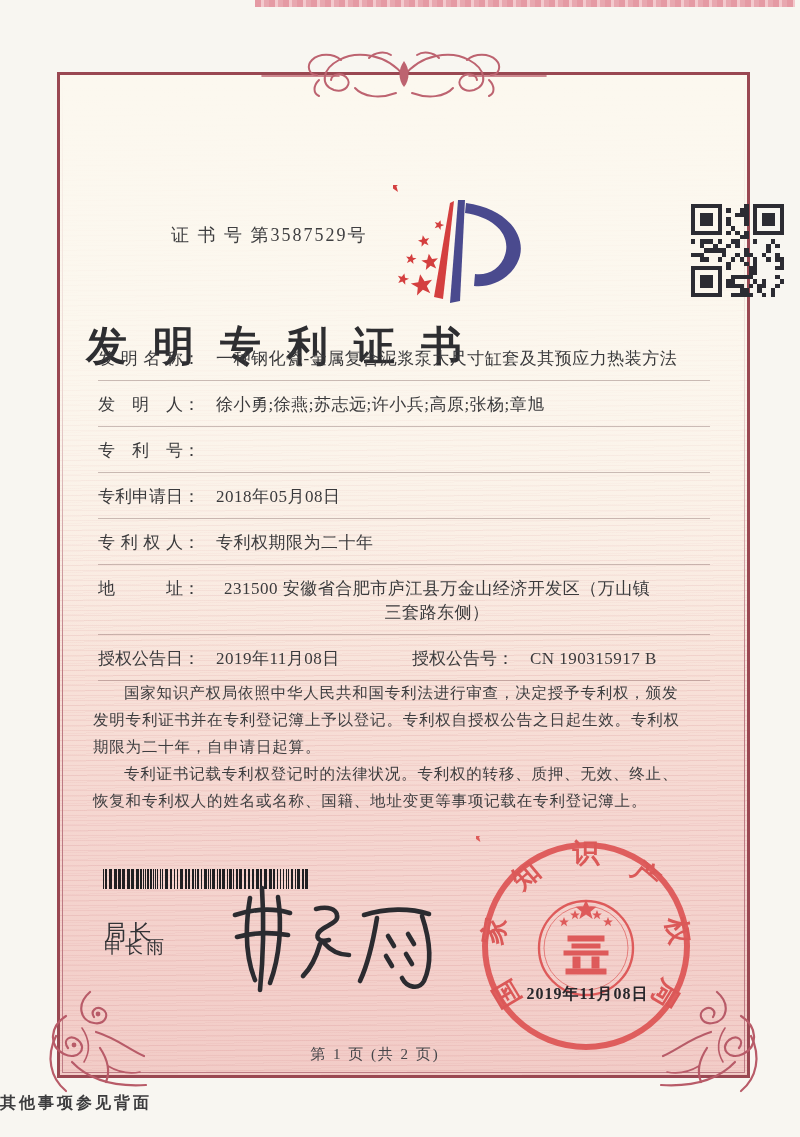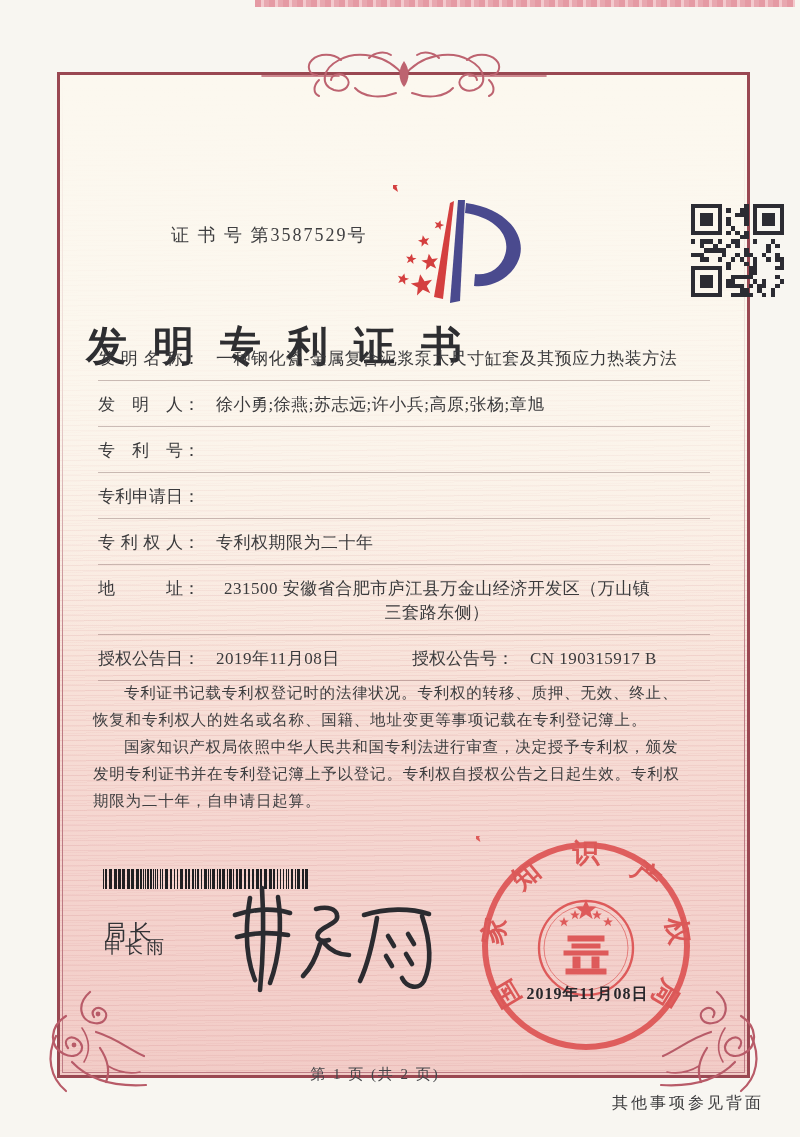--- a/index.html
+++ b/index.html
@@ -47,25 +47,25 @@
   .barcode{position:absolute;left:43px;top:794px;width:208px;height:20px;}
 
   .officer-title{position:absolute;left:44px;top:843px;font-size:22px;color:#333336;letter-spacing:4px;}
   .officer-name{position:absolute;left:44px;top:860px;font-size:18px;color:#333336;letter-spacing:3px;}
   .signature{position:absolute;left:158px;top:805px;width:230px;height:115px;}
 
   .seal{position:absolute;left:416px;top:761px;width:220px;height:220px;opacity:.9;}
   .seal-date{position:absolute;left:440px;top:909px;width:175px;text-align:center;
     font-size:16px;color:#27272b;font-weight:600;letter-spacing:1px;}
 
-  .pagination{position:absolute;left:0;top:990px;width:630px;text-align:center;
+  .pagination{position:absolute;left:0;top:970px;width:630px;text-align:center;
     font-size:15px;color:#46464a;letter-spacing:2px;}
 
-  .back-note{position:absolute;left:0;top:1093px;width:764px;text-align:right;
-    font-size:16px;color:#3c3c3e;letter-spacing:3px;}
+  .back-note{position:absolute;left:0;top:1093px;width:764px;text-align:left;
+    font-size:16px;color:#3c3c3e;letter-spacing:3px;font-weight:bold;}
 </style>
 </head>
 <body>
 
 <div class="photo">
 
   <div class="top-sliver"></div>
 
   <div class="frame">
     <div class="waves"></div>
@@ -346,20 +346,21 @@
           <span class="f-colon">：</span>
         <span class="f-value">徐小勇;徐燕;苏志远;许小兵;高原;张杨;章旭</span>
       </div>
       <div class="frow">
         <span class="f-label">专利号</span>
           <span class="f-colon">：</span>
       </div>
       <div class="frow">
         <span class="f-label">专利申请日</span>
           <span class="f-colon">：</span>
+        <span class="f-value">2018年05月08日</span>
       </div>
       <div class="frow">
         <span class="f-label">专利权人</span>
           <span class="f-colon">：</span>
         <span class="f-value">专利权期限为二十年</span>
       </div>
       <div class="frow">
         <span class="f-label">地址</span>
           <span class="f-colon">：</span>
         <span class="f-value narrow">231500 安徽省合肥市庐江县万金山经济开发区（万山镇三套路东侧）</span>
@@ -370,22 +371,22 @@
         <span class="f-value" style="flex:0 0 150px;">2019年11月08日</span>
         <span class="grant2">
           <span class="f-label">授权公告号</span>
             <span class="f-colon">：</span>
           <span class="f-value">CN 190315917 B</span>
         </span>
       </div>
     </div>
 
     <div class="paras">
+      <p>国家知识产权局依照中华人民共和国专利法进行审查，决定授予专利权，颁发发明专利证书并在专利登记簿上予以登记。专利权自授权公告之日起生效。专利权期限为二十年，自申请日起算。</p>
       <p>专利证书记载专利权登记时的法律状况。专利权的转移、质押、无效、终止、恢复和专利权人的姓名或名称、国籍、地址变更等事项记载在专利登记簿上。</p>
-      <p>国家知识产权局依照中华人民共和国专利法进行审查，决定授予专利权，颁发发明专利证书并在专利登记簿上予以登记。专利权自授权公告之日起生效。专利权期限为二十年，自申请日起算。</p>
     </div>
 
     <svg class="barcode" id="barcode" viewBox="0 0 208 20" preserveAspectRatio="none">
         <rect x="0" y="0" width="1" height="20" fill="#1f1f22"></rect>
         <rect x="2" y="0" width="2" height="20" fill="#1f1f22"></rect>
         <rect x="6" y="0" width="3" height="20" fill="#1f1f22"></rect>
         <rect x="11" y="0" width="3" height="20" fill="#1f1f22"></rect>
         <rect x="15" y="0" width="3" height="20" fill="#1f1f22"></rect>
         <rect x="19" y="0" width="3" height="20" fill="#1f1f22"></rect>
         <rect x="24" y="0" width="3" height="20" fill="#1f1f22"></rect>

